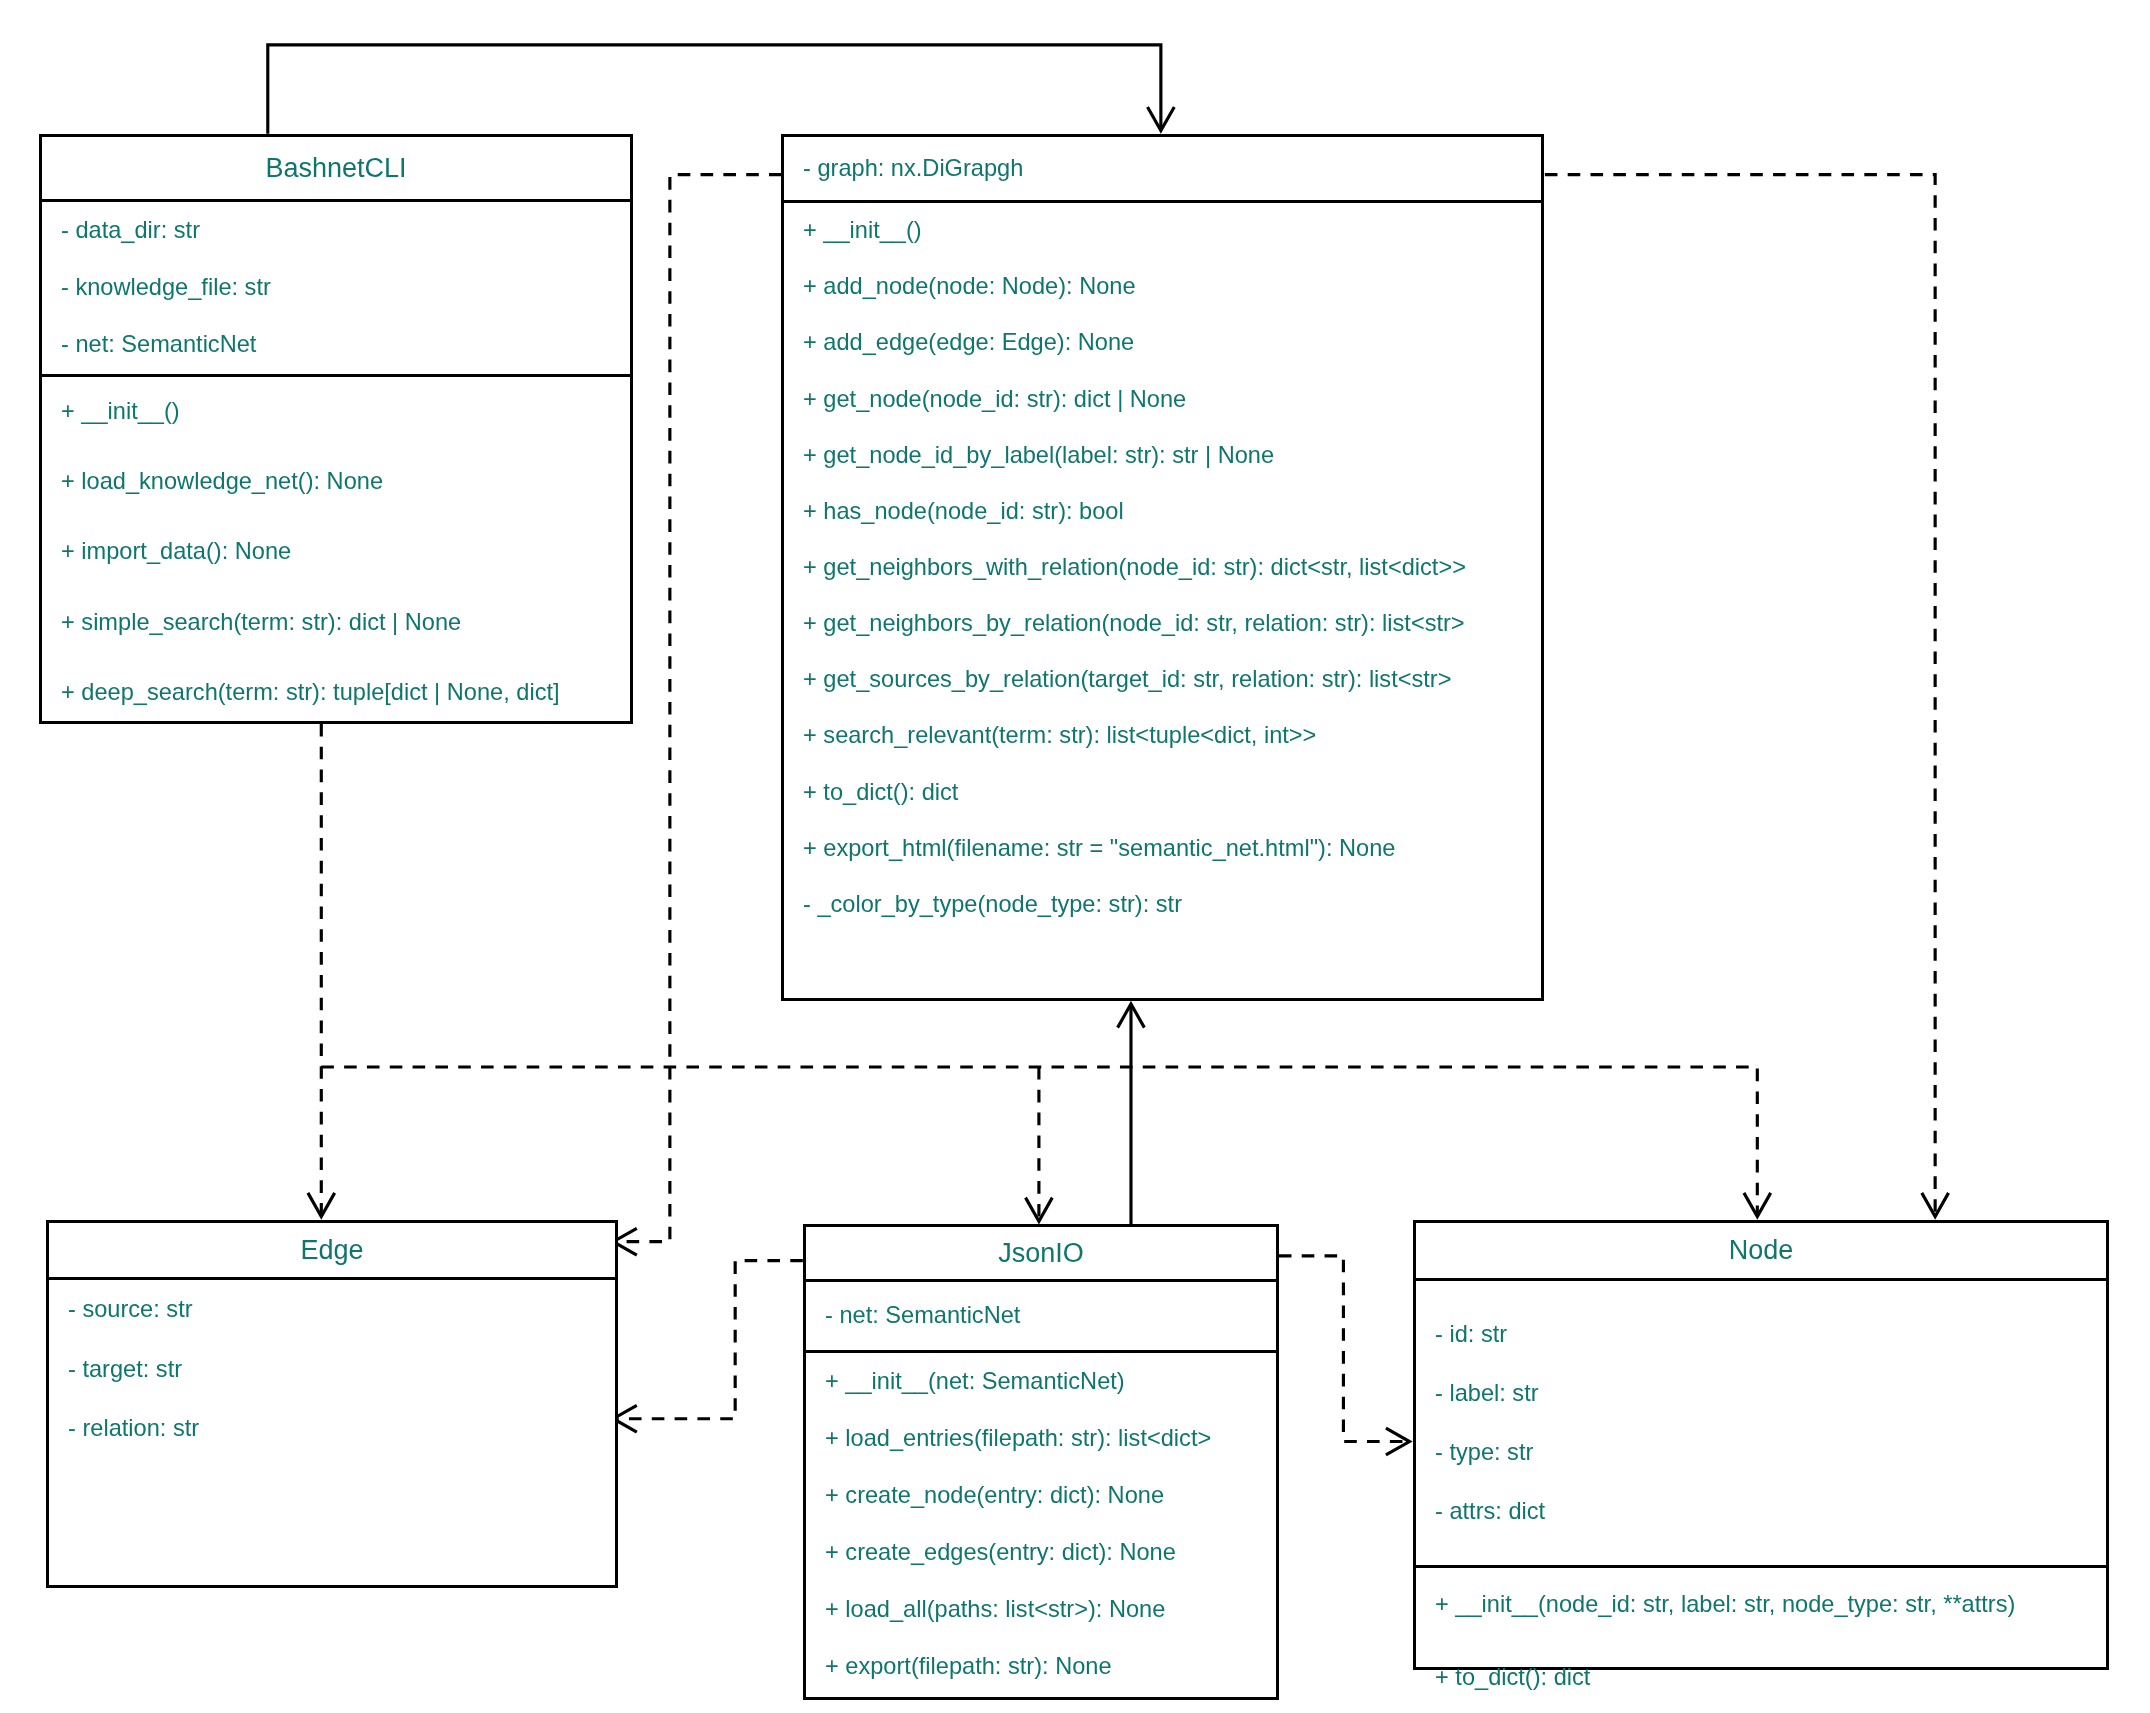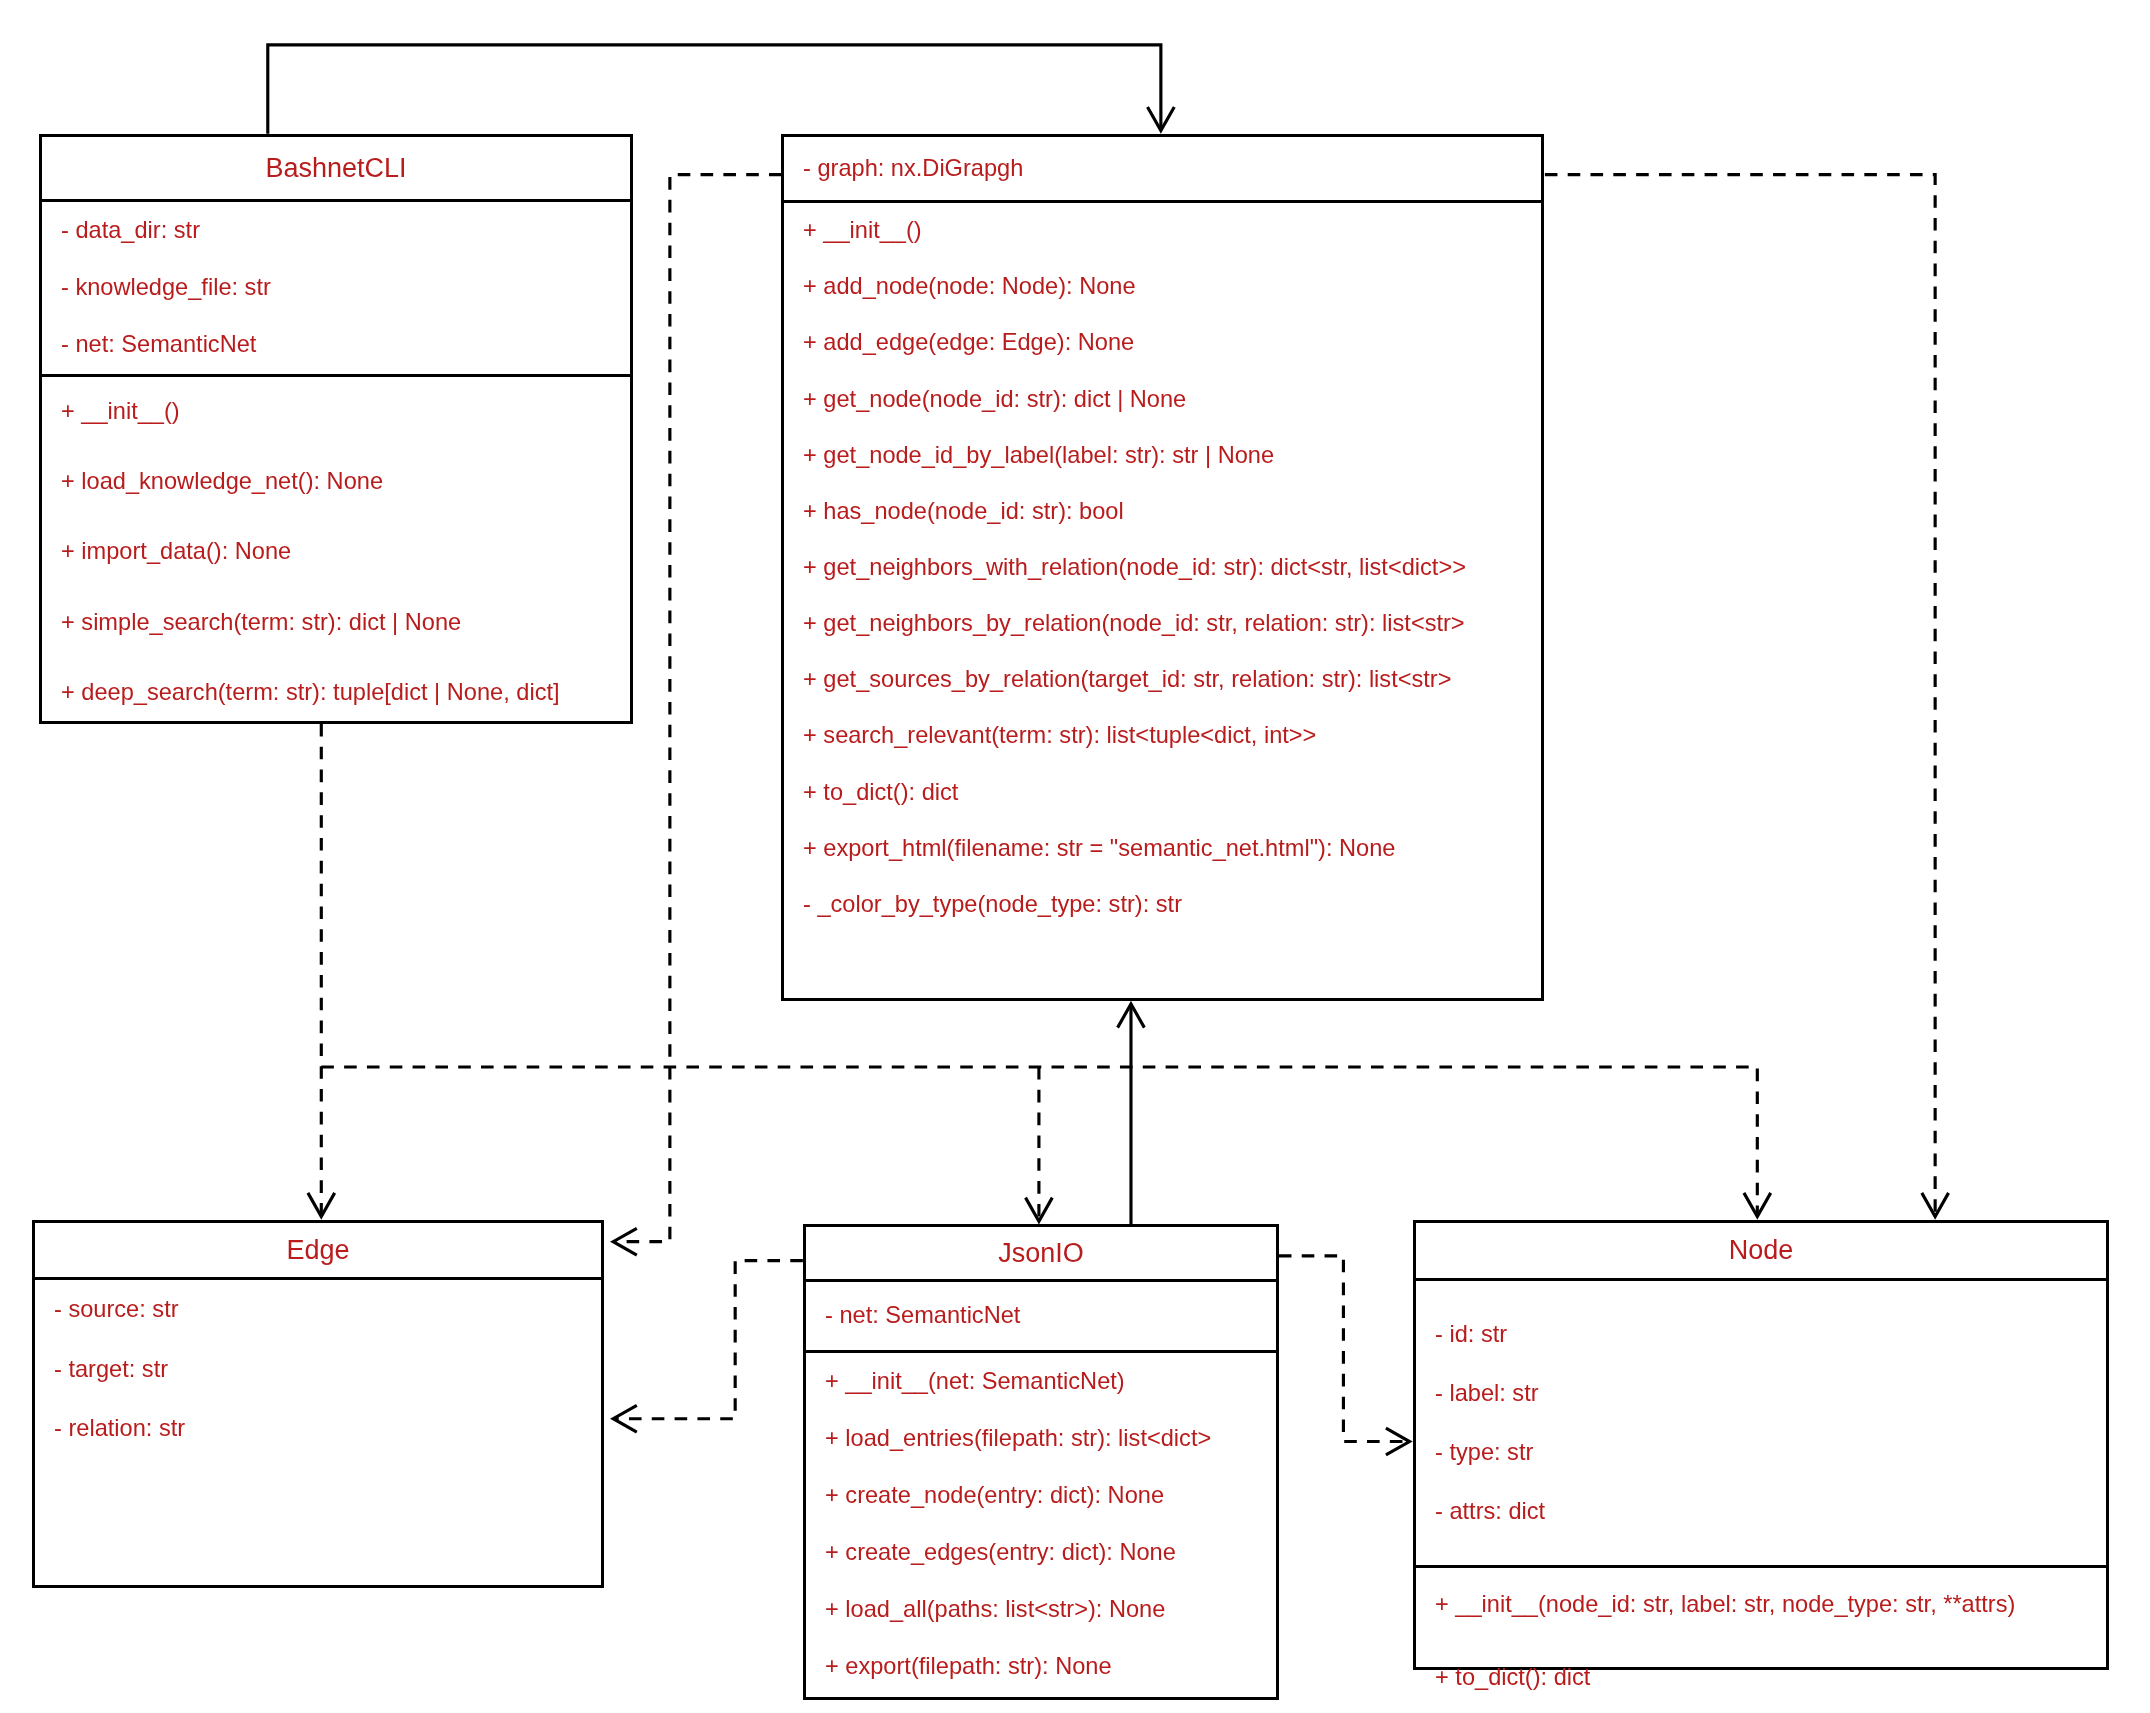--- a/index.html
+++ b/index.html
@@ -3,21 +3,21 @@
 <meta charset="utf-8">
 <title>UML Class Diagram</title>
 <style>
   html, body { margin: 0; padding: 0; background: #ffffff; }
   .canvas {
     position: relative;
     width: 2151px;
     height: 1713px;
     background: #ffffff;
     font-family: "Liberation Sans", sans-serif;
-    color: #b91c1c;
+    color: #0f766e;
     overflow: hidden;
   }
   svg.wires {
     position: absolute;
     left: 0; top: 0;
     width: 2151px; height: 1713px;
     overflow: visible;
   }
   .rel { fill: none; stroke: #000000; stroke-width: 4; }
   .rel.dashed { stroke-dasharray: 16 13; }
@@ -117,21 +117,21 @@
         <li class="uml-row">+ get_neighbors_with_relation(node_id: str): dict&lt;str, list&lt;dict&gt;&gt;</li>
         <li class="uml-row">+ get_neighbors_by_relation(node_id: str, relation: str): list&lt;str&gt;</li>
         <li class="uml-row">+ get_sources_by_relation(target_id: str, relation: str): list&lt;str&gt;</li>
         <li class="uml-row">+ search_relevant(term: str): list&lt;tuple&lt;dict, int&gt;&gt;</li>
         <li class="uml-row">+ to_dict(): dict</li>
         <li class="uml-row">+ export_html(filename: str = "semantic_net.html"): None</li>
         <li class="uml-row">- _color_by_type(node_type: str): str</li>
       </ul>
   </div>
 
-  <div class="uml-box" style="left:32px; top:1220px; width:572px; height:368px;">
+  <div class="uml-box" style="left:46px; top:1220px; width:572px; height:368px;">
     <div class="uml-title" style="height:57px;">Edge</div>
     <ul class="uml-section uml-attrs" style="height:179px;">
 
     <li class="uml-row">- source: str</li>
         <li class="uml-row">- target: str</li>
         <li class="uml-row">- relation: str</li>
       </ul>
   </div>
 
   <div class="uml-box" style="left:803px; top:1224px; width:476px; height:476px;">

